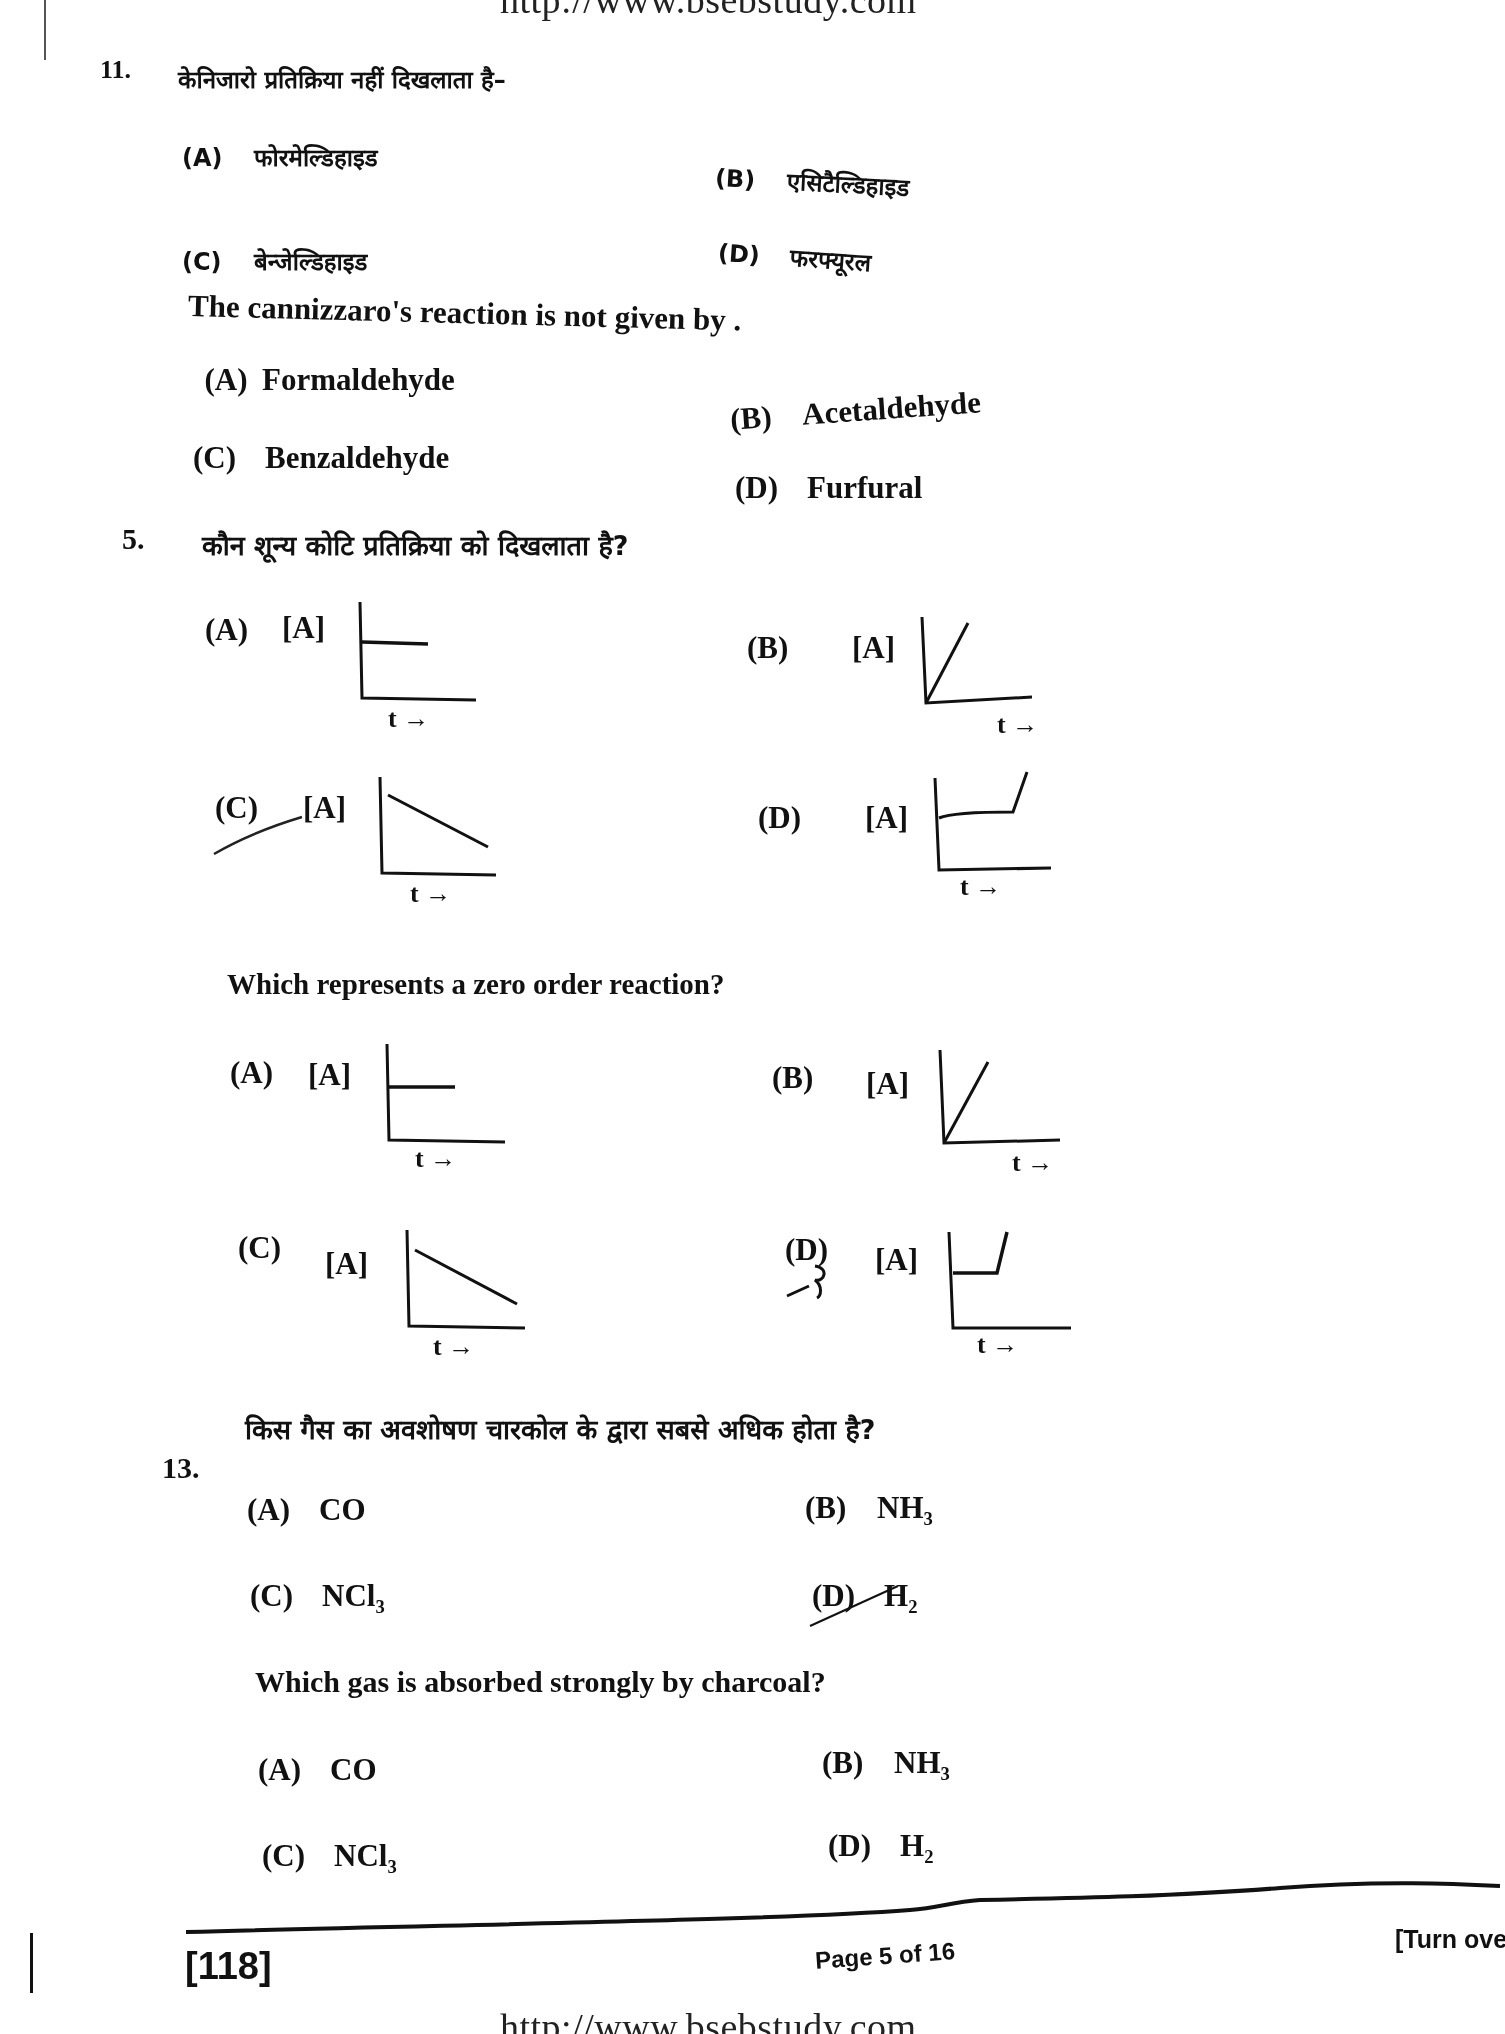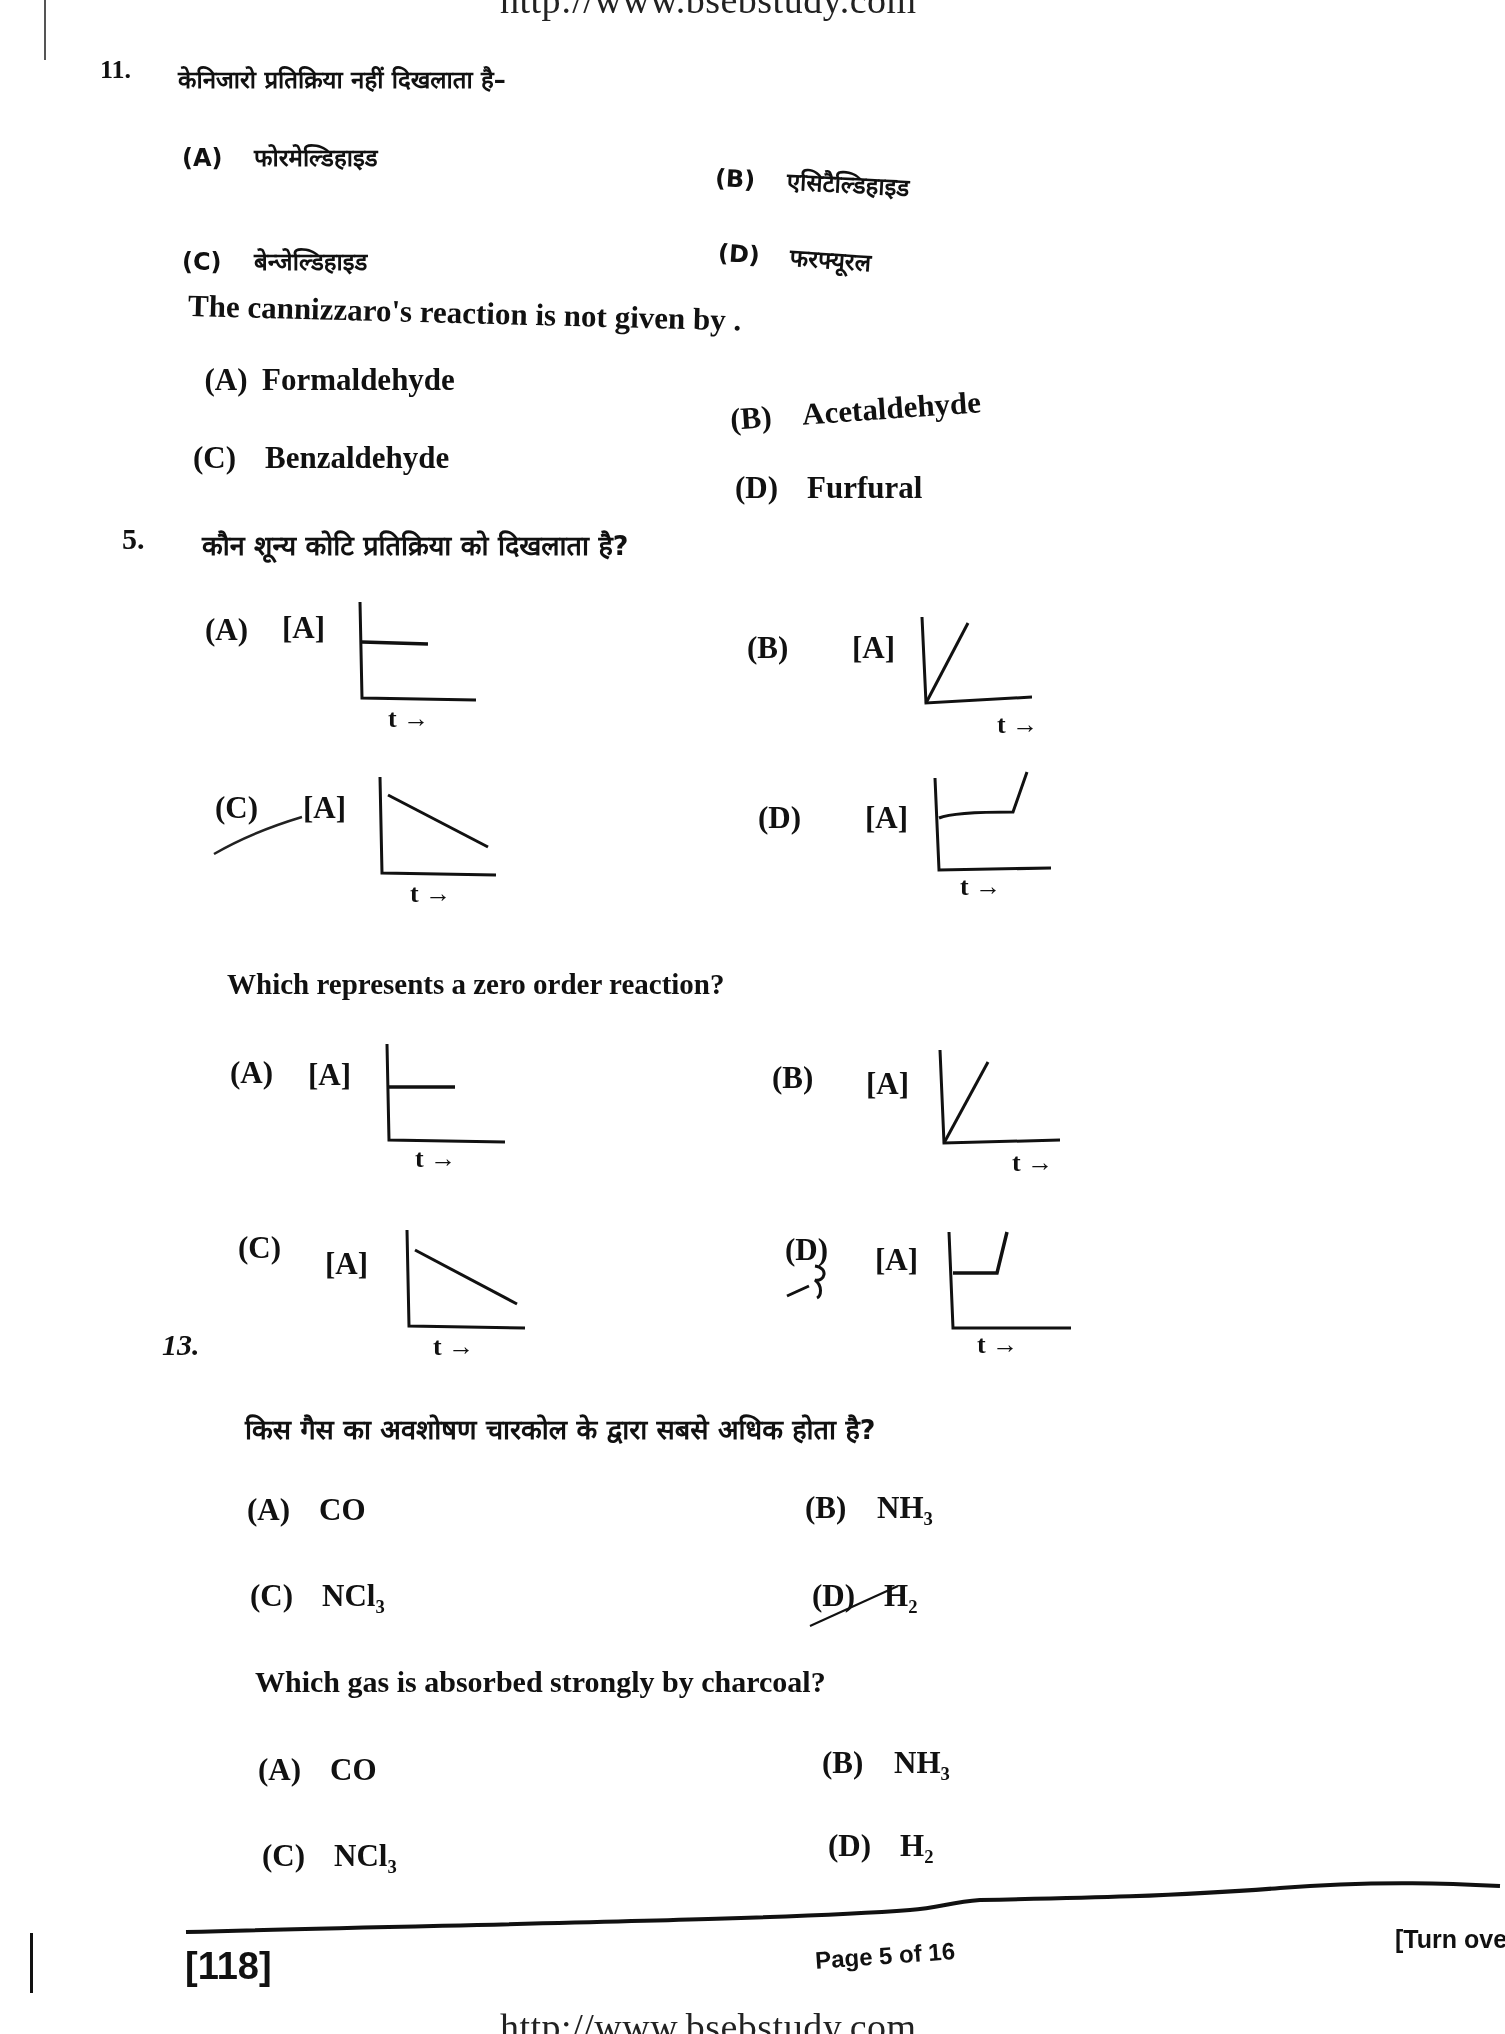--- a/index.html
+++ b/index.html
@@ -125,21 +125,21 @@
   </svg>
 <div class="graph" style="left:875px; top:1230px; width:220px; height:145px;">
   <span class="ylab" style="left:0px; top:12px;">[A]</span>
   <svg style="position:absolute; left:72px; top:0;" width="150" height="108">
       <path d="M2 2 L6 98 L124 98" stroke="#111" stroke-width="3" fill="none"></path>
       <path d="M6 43 L50 43 L60 2" stroke="#111" stroke-width="3.5" fill="none"></path>
     </svg>
   <span class="tlab" style="left:102px; top:100px;">t →</span>
 </div>
 
-<div class="abs qnum" style="left:162px; top:1328px;font-style:italic;">13.</div>
+<div class="abs qnum" style="left:162px; top:1451px;">13.</div>
 <div class="abs hindi" style="left:245px; top:1410px;">किस गैस का अवशोषण चारकोल के द्वारा सबसे अधिक होता है?</div>
 
 <div class="abs opt" style="left:247px; top:1492px;"><span class="optlabel">(A)</span><span>CO</span></div>
 <div class="abs opt" style="left:805px; top:1490px;"><span class="optlabel">(B)</span><span>NH</span><sub>3</sub></div>
 <div class="abs opt" style="left:250px; top:1578px;"><span class="optlabel">(C)</span><span>NCl</span><sub>3</sub></div>
 <div class="abs opt" style="left:812px; top:1578px;"><span class="optlabel">(D)</span><span>H</span><sub>2</sub></div>
 <svg class="abs" style="left:808px; top:1580px;" width="120" height="50">
     <path d="M2 46 L90 6" stroke="#111" stroke-width="2" fill="none"></path>
   </svg>
 

